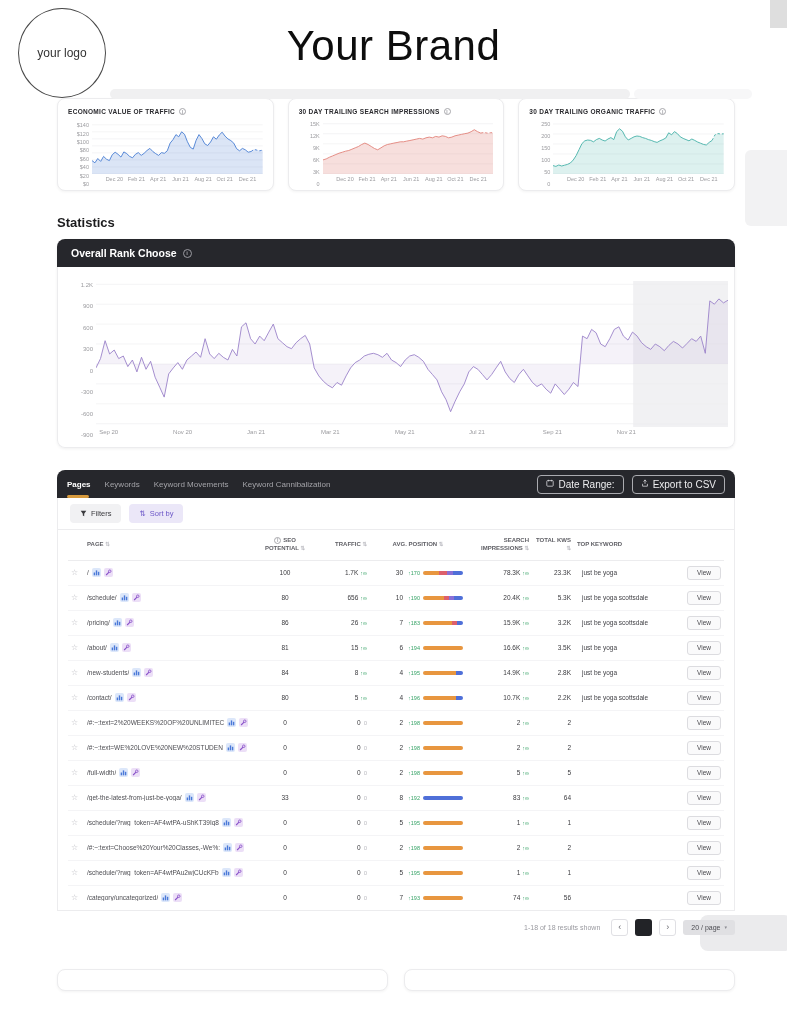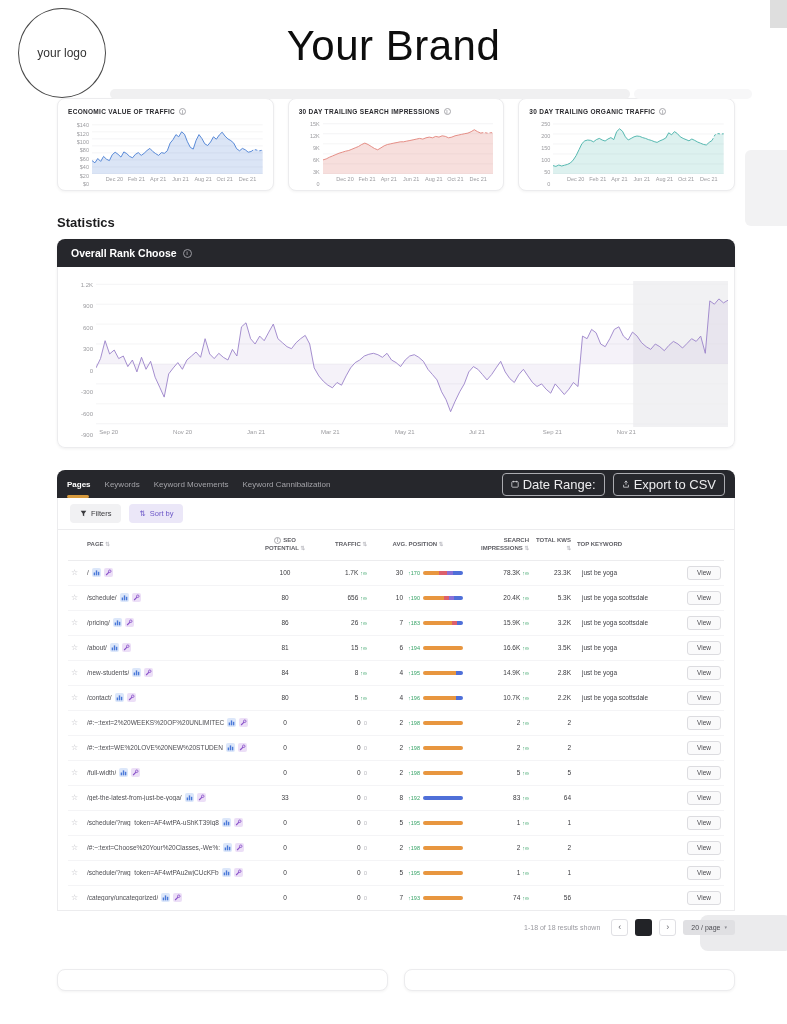--- a/index.html
+++ b/index.html
@@ -53,22 +53,22 @@
   .stats-body .ylab { width:30px; font-size:6px; }
   .stats-body .xlab { height:12px; font-size:6px; }
 
   
   .table-sec { margin:22px 52px 0 57px; }
   .toolbar { background:#26272c; border-radius:8px 8px 0 0; height:28px; display:flex; align-items:center; padding:0 10px; gap:14px; }
   .tab { position:relative; font-size:8px; color:#a3a3a8; height:28px; display:flex; align-items:center; cursor:pointer; }
   .tab.active { color:#fff; font-weight:bold; }
   .tab.active::after { content:""; position:absolute; left:0; bottom:0; width:22px; height:3px; background:#d79a3d; border-radius:2px; }
   .tb-right { margin-left:auto; display:flex; gap:8px; }
-  .tb-btn { display:flex; align-items:center; gap:4px; border:1px solid #aaabb0; border-radius:4px;
-    color:#ececee; font-size:13px; padding:3px 8px; background:transparent; cursor:pointer; }
+  .tb-btn { display:flex; align-items:flex-start; gap:4px; border:1px solid #aaabb0; border-radius:4px;
+    color:#ececee; font-size:10px; padding:3px 8px; background:transparent; cursor:pointer; }
   .search-row { border:1px solid #ececee; border-top:none; background:#fff; display:flex; align-items:center; padding:6px 12px; gap:8px; }
   .search-input { flex:1; border:none; outline:none; font-size:8px; color:#444; }
   .search-input::placeholder { color:#9b9b9f; }
   .pill-btn { display:flex; align-items:center; gap:4px; border:none; border-radius:4px; font-size:7.5px; padding:5px 10px; cursor:pointer; }
   .pill-filters { background:#f1f1f3; color:#3a3a3e; }
   .pill-sort { background:#ebe7f8; color:#6d58c8; }
 
   .tbl-wrap { border:1px solid #ececee; border-top:none; background:#fff; padding:0 10px; }
   table { width:100%; border-collapse:collapse; table-layout:fixed; }
   thead th { font-size:6px; color:#5e5e64; font-weight:bold; text-transform:uppercase; padding:7px 3px;

